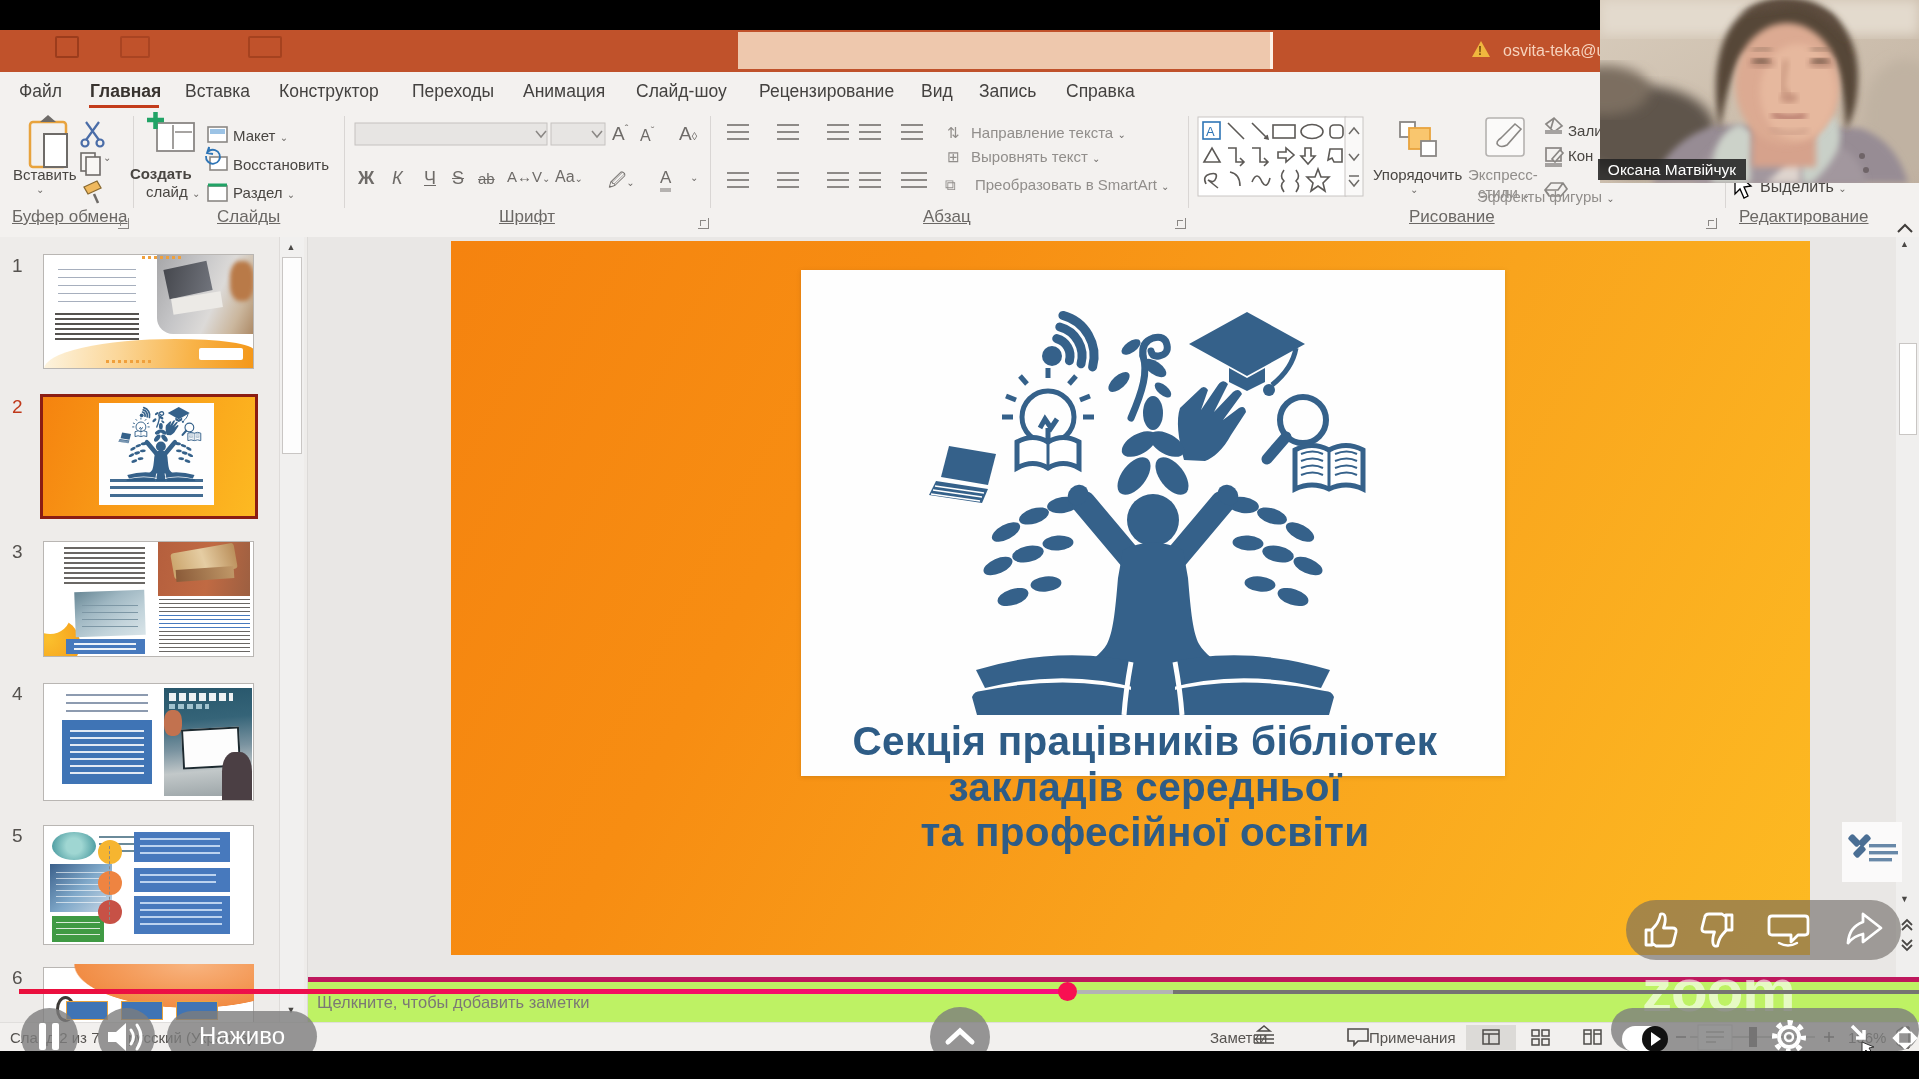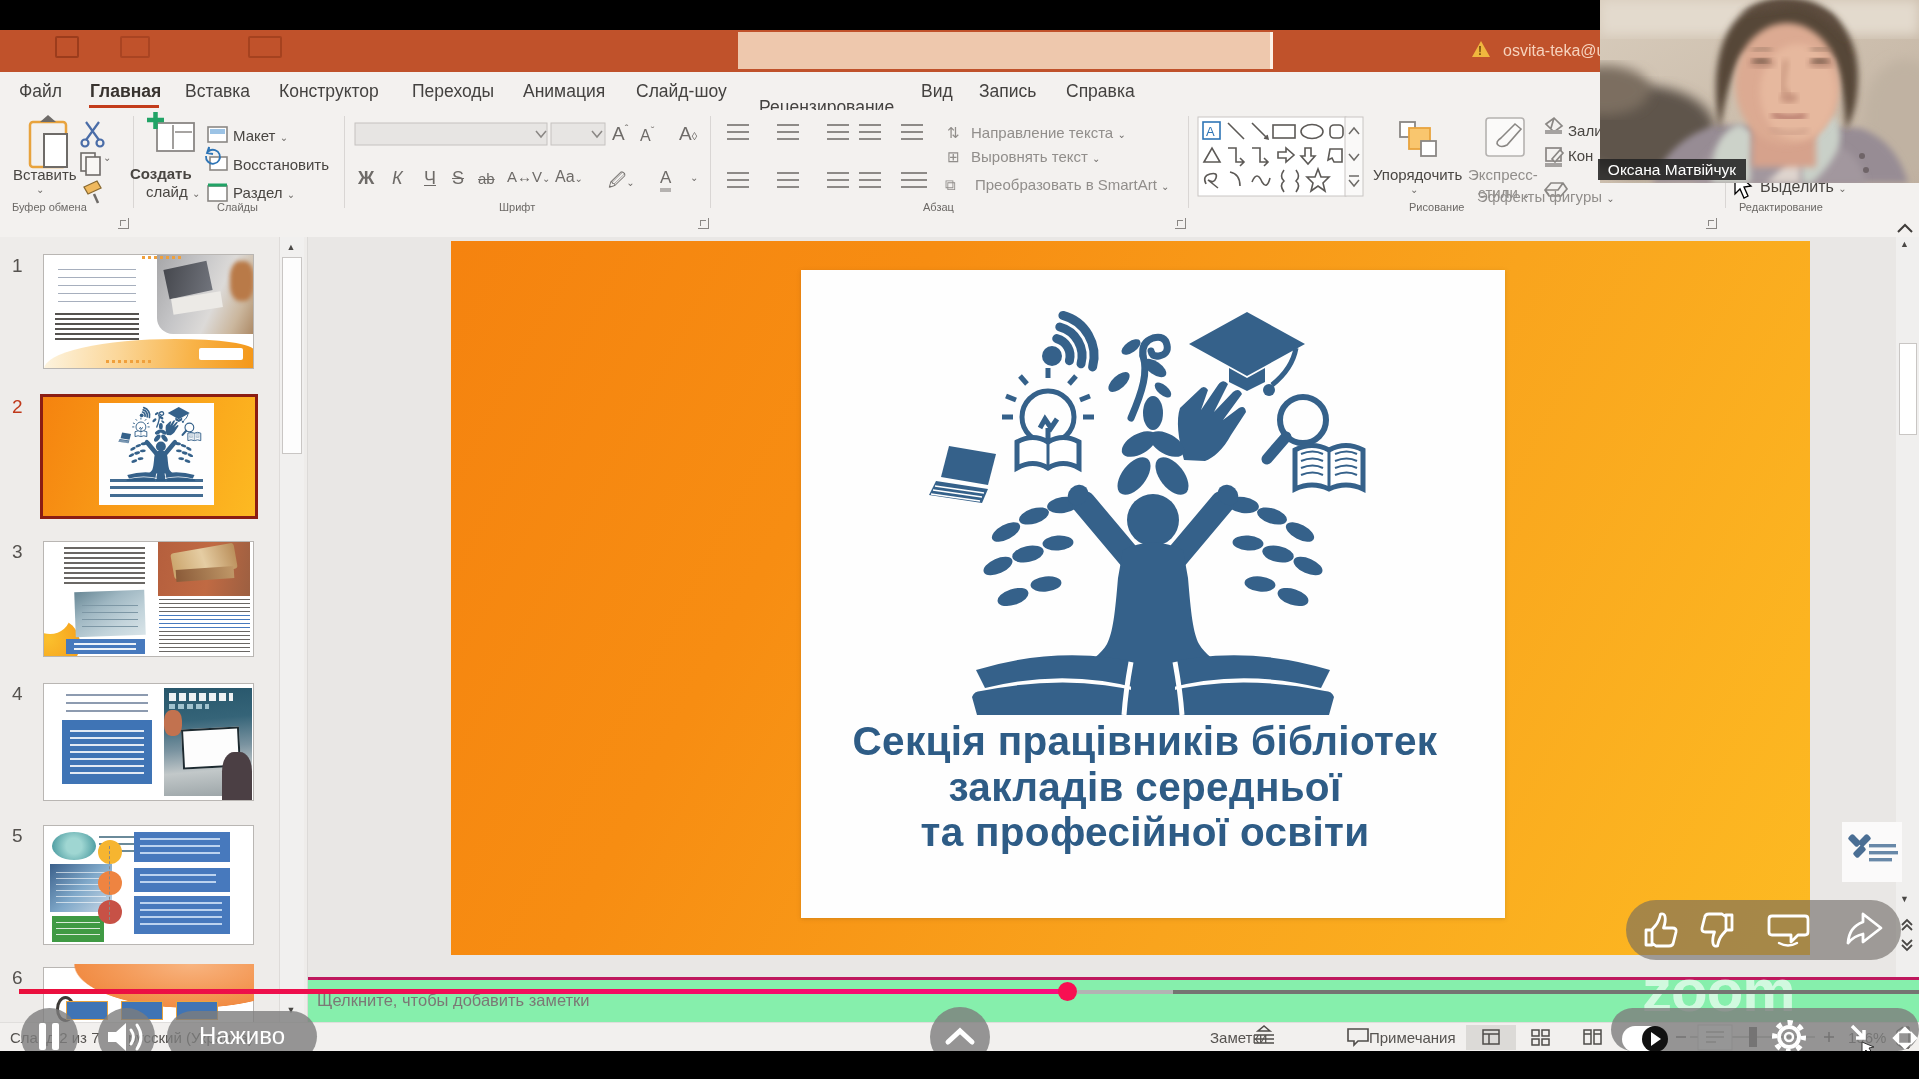--- a/index.html
+++ b/index.html
@@ -14,43 +14,43 @@
 #t-mail{left:1503px;top:12px;font-size:16px;color:#f6d3bd;}
 .qat{top:6px;width:20px;height:18px;border:2px solid rgba(125,42,16,.55);border-radius:2px;}
 
 #tabrow{left:0;top:72px;width:1919px;height:38px;background:#f3f1ef;}
 .tab{position:absolute;top:9px;font-size:17.5px;color:#444240;white-space:nowrap;}
 #tab-active{font-weight:bold;color:#38332f;}
 #tab-ul{left:89px;top:33px;width:70px;height:3px;background:#c33c1b;}
 
 #ribbon{left:0;top:110px;width:1919px;height:127px;background:#f3f1ef;border-bottom:1px solid #c9c6c4;}
 .vsep{position:absolute;top:6px;width:1px;height:92px;background:#d9d6d4;}
-.glabel{position:absolute;top:91px;font-size:11px;color:#6b6865;white-space:nowrap;}
+.glabel{position:absolute;top:97px;font-size:17px;color:#6b6865;white-space:nowrap;text-decoration:underline;}
 .dlg{position:absolute;top:108px;width:10px;height:10px;border-right:1px solid #8a8784;border-bottom:1px solid #8a8784;}
 .dlg:before{content:"";position:absolute;left:2px;top:2px;width:5px;height:5px;border-left:1px solid #8a8784;border-top:1px solid #8a8784;}
 .rtext{position:absolute;font-size:15px;color:#494642;white-space:nowrap;}
 .gtext{position:absolute;font-size:15px;color:#918e8b;white-space:nowrap;}
 .chev{font-size:10px;color:#6f6c69;}
 .glyph{position:absolute;color:#6e6b68;}
 
 .lln{position:absolute;width:22px;height:16px;background:repeating-linear-gradient(to bottom,#8d8a87 0 2px,transparent 2px 7px);}
 
 #lpanel{left:0;top:237px;width:308px;height:785px;background:#eeecea;border-right:1px solid #dcdad8;box-sizing:border-box;}
 .thumbN{position:absolute;left:12px;font-size:19px;color:#55524f;}
 .thumb{position:absolute;left:43px;width:209px;background:#fff;border:1px solid #b9b6b3;}
 
 #editor{left:308px;top:237px;width:1588px;height:740px;background:#e9e7e5;}
 #slide{left:143px;top:4px;width:1359px;height:714px;background:linear-gradient(118deg,#f5830f 0%,#f78d12 28%,#f9a41d 62%,#fdba22 100%);}
-#slidebox{left:493px;top:33px;width:704px;height:648px;background:#fefefe;box-shadow:0 1px 4px rgba(120,80,20,.25);}
+#slidebox{left:493px;top:33px;width:704px;height:506px;background:#fefefe;box-shadow:0 1px 4px rgba(120,80,20,.25);}
 .slogan{position:absolute;width:704px;text-align:center;font-weight:bold;color:#2e5c86;font-size:40.5px;letter-spacing:.3px;}
 
 #rsb{left:1896px;top:237px;width:23px;height:740px;background:#f0efee;}
 #rsb-thumb{left:3px;top:106px;width:16px;height:90px;background:#fff;border:1px solid #c9c6c4;}
 
-#notes{left:308px;top:977px;width:1611px;height:45px;background:#86efac;border-top:3px solid #be185d;}
+#notes{left:308px;top:977px;width:1611px;height:45px;background:#bef264;border-top:5px solid #be185d;}
 #notes-text{left:9px;top:11px;font-size:16.5px;color:#7b7875;}
 #statusbar{left:0;top:1022px;width:1919px;height:29px;background:#f2f0ee;border-top:1px solid #e0dedc;}
 .sbtext{position:absolute;top:6px;font-size:15px;color:#565350;white-space:nowrap;}
 
 #bblack{left:0;top:1051px;width:1919px;height:28px;background:#000;z-index:30;}
 
 #pbar-red{left:19px;top:989px;width:1043px;height:5px;background:linear-gradient(to right,#ea0f3c,#fb0c7e);}
 #pbar-dot{left:1058px;top:982px;width:19px;height:19px;border-radius:50%;background:#f80f52;}
 #pbar-buf{left:1077px;top:990px;width:96px;height:4px;background:#b3b3b3;}
 #pbar-rest{left:1173px;top:990px;width:746px;height:4px;background:#757472;}
@@ -73,21 +73,21 @@
 </div>
 <div class="abs" id="tabrow">
   <span class="tab" style="left:19px;">Файл</span>
   <span class="tab" id="tab-active" style="left:90px;">Главная</span>
   <div class="abs" id="tab-ul"></div>
   <span class="tab" style="left:185px;">Вставка</span>
   <span class="tab" style="left:279px;">Конструктор</span>
   <span class="tab" style="left:412px;">Переходы</span>
   <span class="tab" style="left:523px;">Анимация</span>
   <span class="tab" style="left:636px;">Слайд-шоу</span>
-  <span class="tab" style="left:759px;margin-top:16px;">Рецензирование</span>
+  <span class="tab" style="left:759px;">Рецензирование</span>
   <span class="tab" style="left:921px;">Вид</span>
   <span class="tab" style="left:979px;">Запись</span>
   <span class="tab" style="left:1066px;text-align:center;">Справка</span>
 </div>
 <div class="abs" id="ribbon">
   <div class="vsep" style="left:133px;"></div>
   <div class="vsep" style="left:344px;"></div>
   <div class="vsep" style="left:710px;"></div>
   <div class="vsep" style="left:1188px;"></div>
   <div class="vsep" style="left:1725px;"></div>

